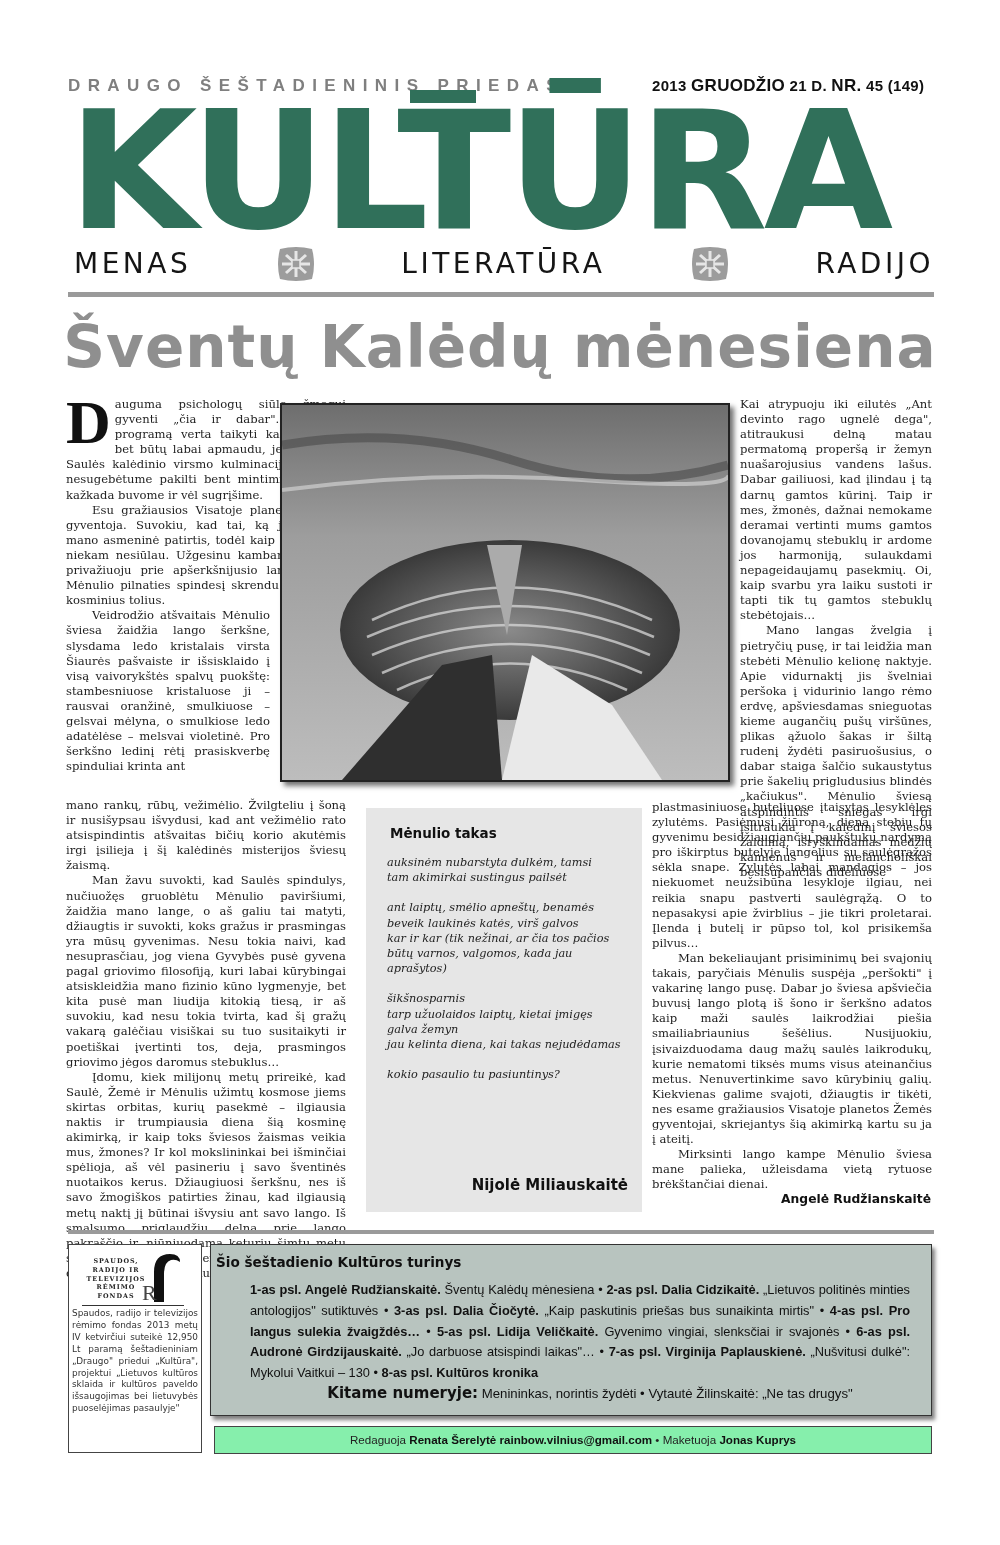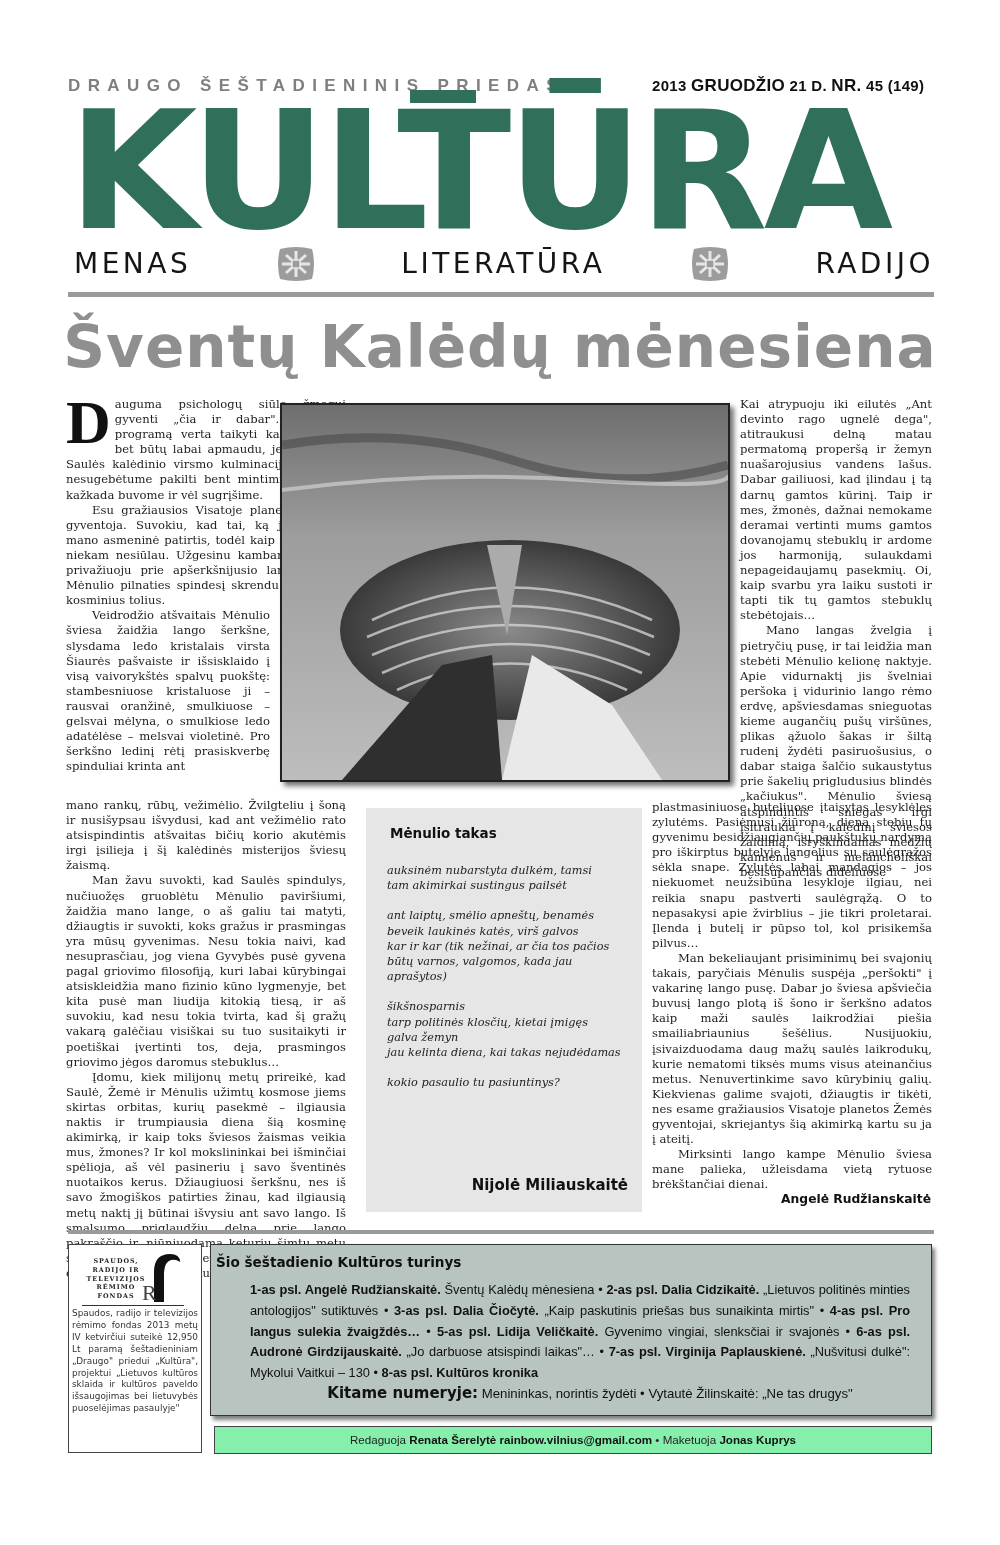--- a/index.html
+++ b/index.html
@@ -18,21 +18,21 @@
   .col p { margin: 0; text-indent: 26px; }
   .col p.first { text-indent: 0; }
   .dropcap { float: left; font-family: "Liberation Serif", serif; font-size: 62px; line-height: 46px; margin: 2px 4px 0 0; font-weight: bold; color: #111; }
   .col-left { left: 66px; top: 397px; width: 280px; }
   .col-left-wide { left: 66px; top: 798px; width: 280px; }
   .photo-frame { left: 280px; top: 403px; width: 446px; height: 375px; border: 2px solid #222; box-shadow: 4px 4px 5px rgba(0,0,0,0.55); background: #888; overflow: hidden; }
   .col-right { left: 740px; top: 397px; width: 192px; }
   .col-right-wide { left: 652px; top: 800px; width: 280px; }
   .poem-box { left: 366px; top: 808px; width: 276px; height: 404px; background: #e6e6e6; }
   .poem-title { left: 390px; top: 825px; font-family: "DejaVu Sans", sans-serif; font-size: 13.5px; font-weight: bold; color: #111; }
-  .poem { left: 387px; top: 855px; width: 250px; font-family: "DejaVu Serif", serif; font-style: italic; font-size: 11.3px; line-height: 15.2px; color: #222; margin-top: 8px; }
+  .poem { left: 387px; top: 855px; width: 250px; font-family: "DejaVu Serif", serif; font-style: italic; font-size: 11.3px; line-height: 15.2px; color: #222; }
   .poem .stanza { margin-bottom: 15px; }
   .poem-author { left: 366px; top: 1176px; width: 262px; text-align: right; font-family: "DejaVu Sans", sans-serif; font-weight: bold; font-size: 15px; color: #111; }
   .author-sig { left: 650px; top: 1192px; width: 281px; text-align: right; font-family: "DejaVu Sans", sans-serif; font-weight: bold; font-size: 12.3px; color: #111; }
   .rule2 { left: 68px; top: 1230px; width: 866px; height: 4px; background: #9a9a9a; }
   .fund-box { left: 68px; top: 1244px; width: 132px; height: 207px; border: 1px solid #444; background: #fff; }
   .fund-name { left: 80px; top: 1257px; width: 72px; font-family: "DejaVu Serif", serif; font-size: 6.4px; font-weight: bold; letter-spacing: 1px; text-align: center; line-height: 8.8px; color: #222; }
   .fund-logo { left: 140px; top: 1250px; width: 40px; height: 60px; }
   .fund-line { left: 82px; top: 1305px; width: 102px; height: 1px; background: #333; }
   .fund-text { left: 72px; top: 1308px; width: 126px; font-family: "DejaVu Sans", sans-serif; font-size: 8.9px; line-height: 11.9px; text-align: justify; color: #333; }
   .toc { left: 210px; top: 1244px; width: 720px; height: 170px; background: #b8c4bf; border: 1px solid #333; box-shadow: 3px 4px 4px rgba(0,0,0,0.5); }
@@ -142,21 +142,21 @@
     </div>
     <div class="stanza">
       <div>ant laiptų, smėlio apneštų, benamės</div>
       <div>beveik laukinės katės, virš galvos</div>
       <div>kar ir kar (tik nežinai, ar čia tos pačios</div>
       <div>būtų varnos, valgomos, kada jau</div>
       <div>aprašytos)</div>
     </div>
     <div class="stanza">
       <div>šikšnosparnis</div>
-      <div>tarp politinės klosčių, kietai įmigęs</div>
+      <div>tarp užuolaidos laiptų, kietai įmigęs</div>
       <div>galva žemyn</div>
       <div>jau kelinta diena, kai takas nejudėdamas</div>
     </div>
     <div class="stanza">
       <div>kokio pasaulio tu pasiuntinys?</div>
     </div>
   </div>
 <div class="abs poem-author">Nijolė Miliauskaitė</div>
 
 <div class="abs rule2"></div>

